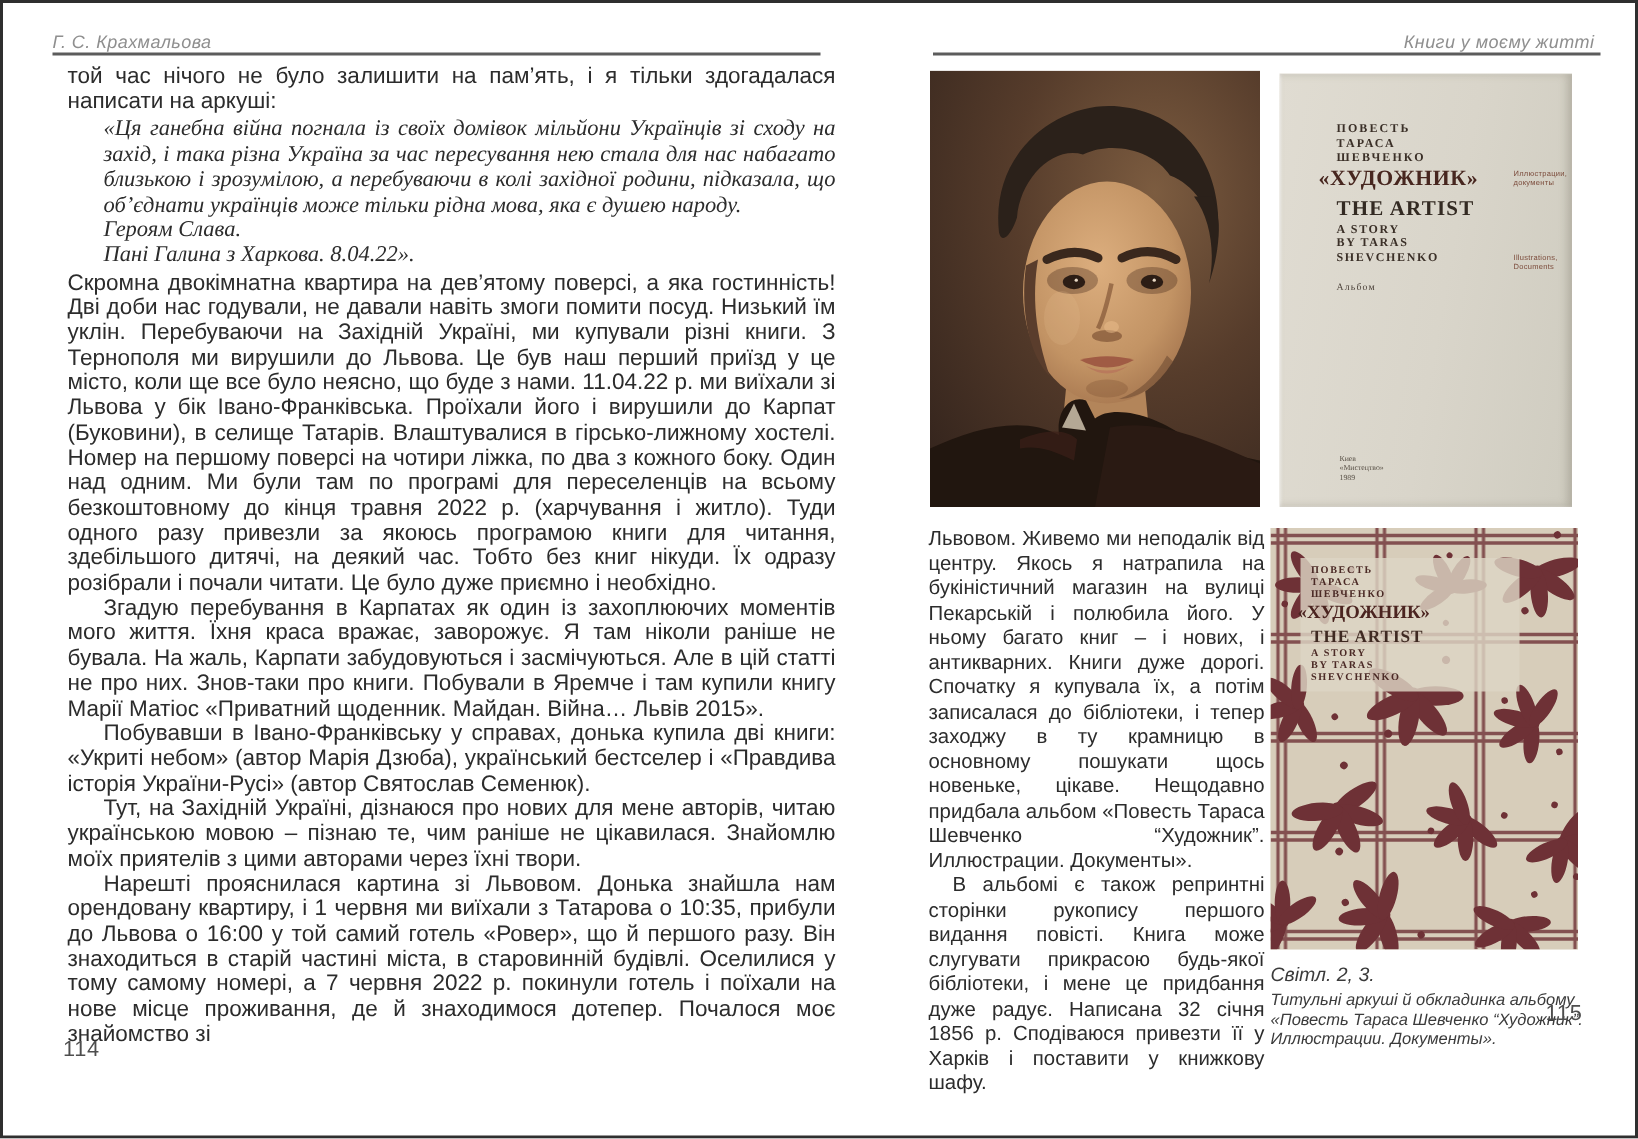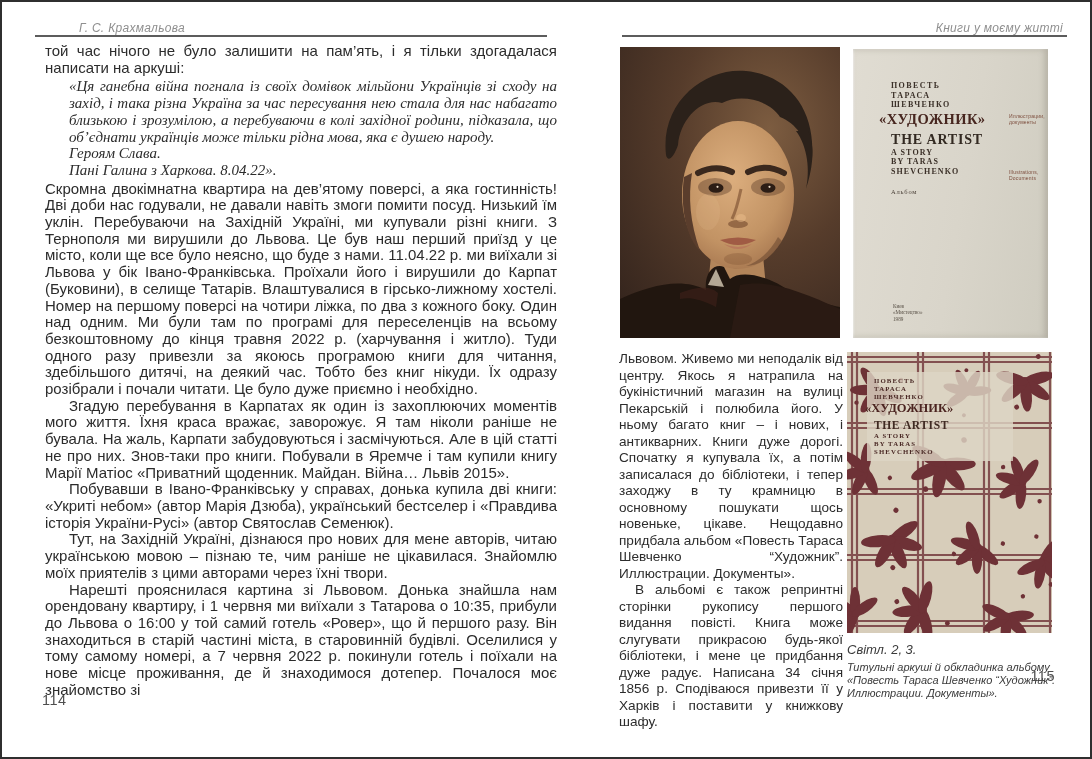--- a/index.html
+++ b/index.html
@@ -70,21 +70,21 @@
   .cap-text{
     left:845px;top:659px;width:238px;
     font-style:italic;font-size:11px;line-height:13.2px;color:#3b3b3b;
   }
 </style>
 </head>
 <body>
 
 <div class="sheet">
 
-  <div class="abs running-head" style="left:33px;top:19px;margin-left:44px;">Г. С. Крахмальова</div>
+  <div class="abs running-head" style="left:33px;top:19px;">Г. С. Крахмальова</div>
   <div class="abs rule" style="left:33px;top:33px;width:512px;"></div>
 
   <div class="abs body-left">
     <p class="noindent">той час нічого не було залишити на пам’ять, і я тільки здогадалася написати на аркуші:</p>
     <div class="quote">
       <p>«Ця ганебна війна погнала із своїх домівок мільйони Українців зі сходу на захід, і така різна Україна за час пересування нею стала для нас набагато близькою і зрозумілою, а перебуваючи в колі західної родини, підказала, що об’єднати українців може тільки рідна мова, яка є душею народу.</p>
       <p>Героям Слава.</p>
       <p>Пані Галина з Харкова. 8.04.22».</p>
     </div>
     <p class="noindent">Скромна двокімнатна квартира на дев’ятому поверсі, а яка гостинність! Дві доби нас годували, не давали навіть змоги помити посуд. Низький їм уклін. Перебуваючи на Західній Україні, ми купували різні книги. З Тернополя ми вирушили до Львова. Це був наш перший приїзд у це місто, коли ще все було неясно, що буде з нами. 11.04.22 р. ми виїхали зі Львова у бік Івано-Франківська. Проїхали його і вирушили до Карпат (Буковини), в селище Татарів. Влаштувалися в гірсько-лижному хостелі. Номер на першому поверсі на чотири ліжка, по два з кожного боку. Один над одним. Ми були там по програмі для переселенців на всьому безкоштовному до кінця травня 2022 р. (харчування і житло). Туди одного разу привезли за якоюсь програмою книги для читання, здебільшого дитячі, на деякий час. Тобто без книг нікуди. Їх одразу розібрали і почали читати. Це було дуже приємно і необхідно.</p>
@@ -179,21 +179,21 @@
     </div>
     <div class="tp-imprint">
       <div>Киев</div>
       <div>«Мистецтво»</div>
       <div>1989</div>
     </div>
   </div>
 
   <div class="abs col-right">
     <p class="noindent">Львовом. Живемо ми неподалік від центру. Якось я натрапила на букіністичний магазин на вулиці Пекарській і полюбила його. У ньому багато книг – і нових, і антикварних. Книги дуже дорогі. Спочатку я купувала їх, а потім записалася до бібліотеки, і тепер заходжу в ту крамницю в основному пошукати щось новеньке, цікаве. Нещодавно придбала альбом «Повесть Тараса Шевченко “Художник”. Иллюстрации. Документы».</p>
-    <p>В альбомі є також репринтні сторінки рукопису першого видання повісті. Книга може слугувати прикрасою будь-якої бібліотеки, і мене це придбання дуже радує. Написана 34 січня 1856 р. Сподіваюся привезти її у Харків і поставити у книжкову шафу.</p>
+    <p>В альбомі є також репринтні сторінки рукопису першого видання повісті. Книга може слугувати прикрасою будь-якої бібліотеки, і мене це придбання дуже радує. Написана 32 січня 1856 р. Сподіваюся привезти її у Харків і поставити у книжкову шафу.</p>
   </div>
 
   <div class="abs cover">
     <svg width="205" height="281" viewBox="0 0 205 281" xmlns="http://www.w3.org/2000/svg">
       <defs>
         <pattern id="lat" width="66" height="66" patternUnits="userSpaceOnUse">
           <rect width="66" height="66" fill="#d7cdba"></rect>
           <path d="M0 5 H66 M0 10 H66 M5 0 V66 M10 0 V66" stroke="#6e3136" stroke-width="2.2" fill="none" opacity="0.8"></path>
         </pattern>
         <g id="flw">

